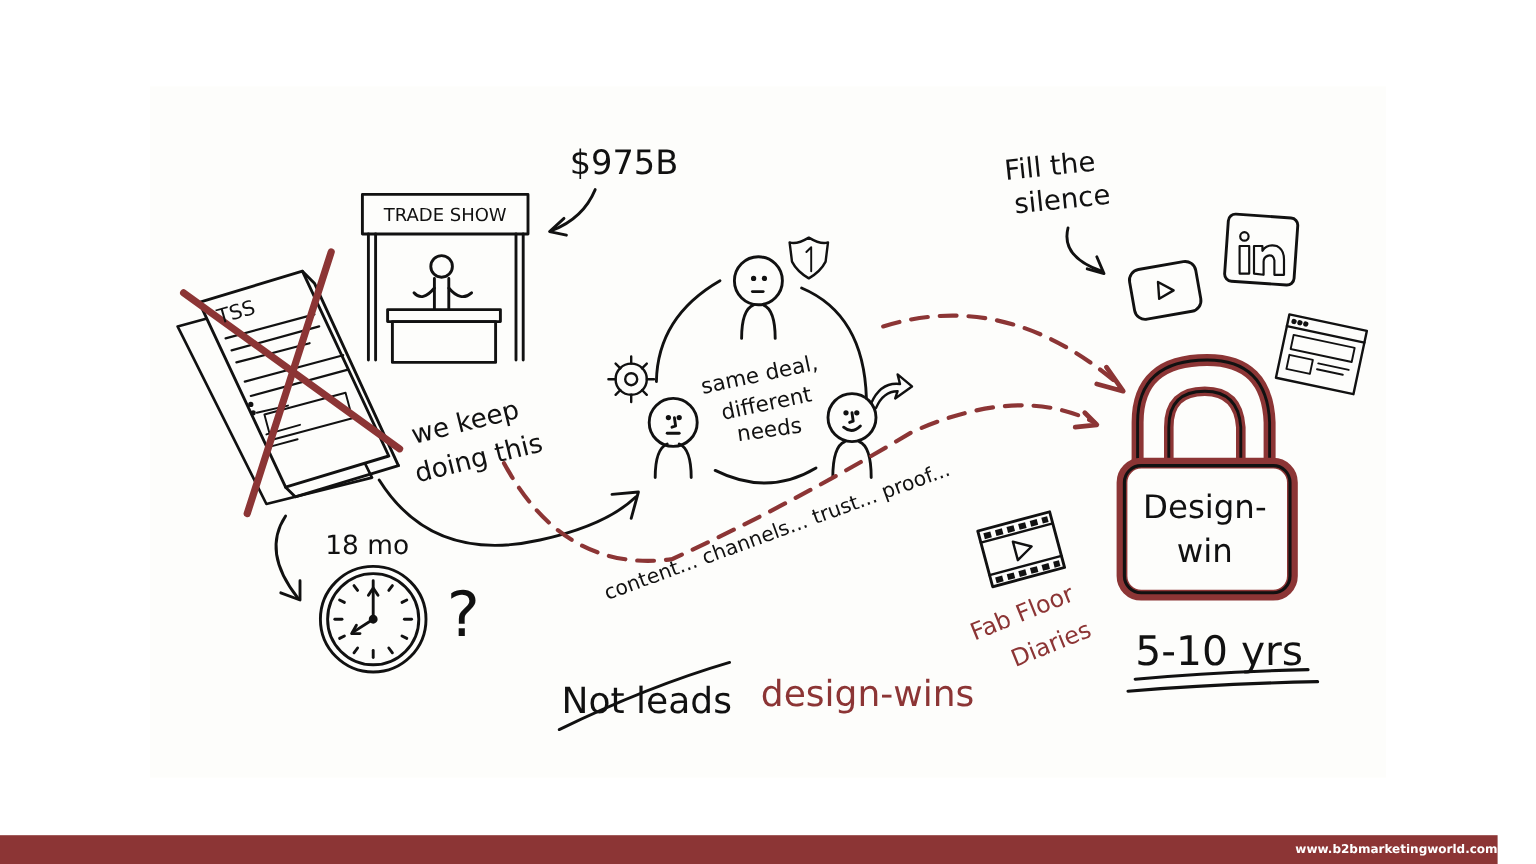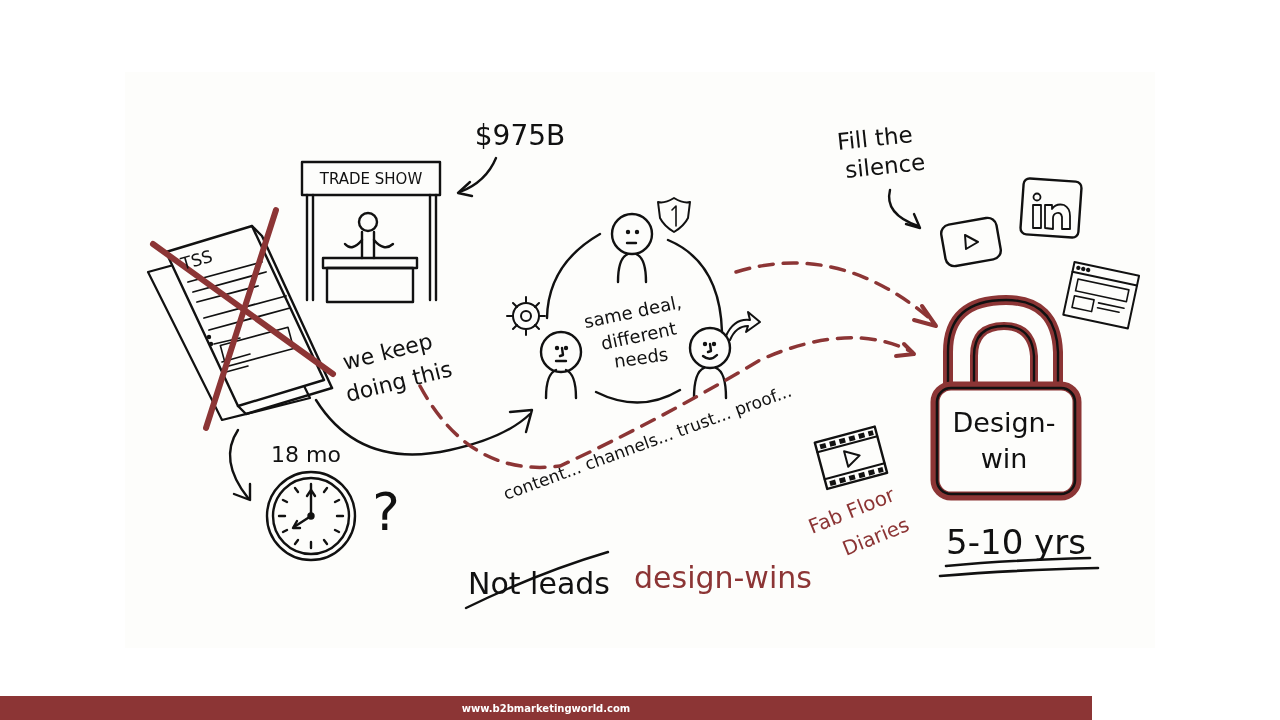--- a/index.html
+++ b/index.html
@@ -8,24 +8,24 @@
     background:#ffffff;
     font-family: "DejaVu Sans", sans-serif;
   }
   .panel {
     position:absolute; left:125px; top:72px; width:1030px; height:576px;
     background:#fdfdfb;
   }
   svg.art { position:absolute; left:0; top:0; width:1280px; height:720px; }
   .hand { font-family: "DejaVu Sans", sans-serif; fill:#111; }
   .footer {
-    position:absolute; left:0; top:696px; width:1092px; height:24px;
+    position:absolute; left:0; top:696px; width:1208px; height:24px;
     background:#8c3535; color:#ffffff;
     font-family: "DejaVu Sans", sans-serif; font-size:10px; font-weight:bold;
-    display:flex; align-items:center; justify-content:center;
+    display:flex; align-items:center; justify-content:flex-end;padding-left:40px;
   }
 </style>
 </head>
 <body>
 
 <div class="panel"></div>
 
 <svg class="art" viewBox="0 0 1280 720" xmlns="http://www.w3.org/2000/svg">
   <g fill="none" stroke="#111" stroke-width="2.4" stroke-linecap="round" stroke-linejoin="round">
 

